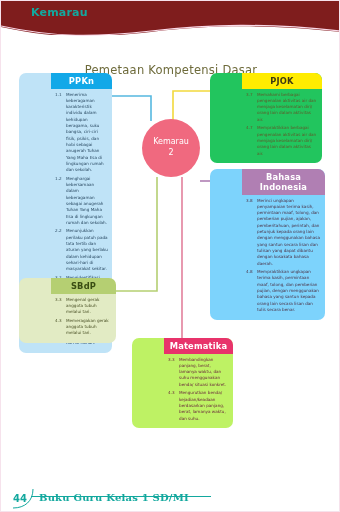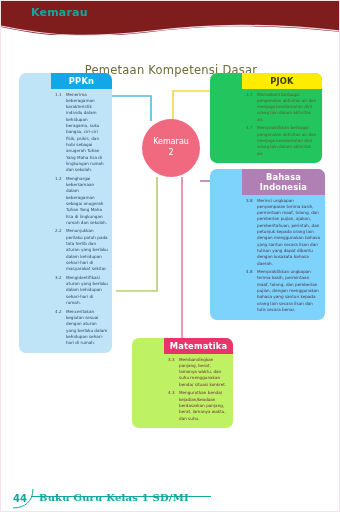--- a/index.html
+++ b/index.html
@@ -185,20 +185,33 @@
         <span class="kd-no">3.8</span>
         <span class="kd-tx">Merinci ungkapan penyampaian terima kasih, permintaan maaf, tolong, dan pemberian pujian, ajakan, pemberitahuan, perintah, dan petunjuk kepada orang lain dengan menggunakan bahasa yang santun secara lisan dan tulisan yang dapat dibantu dengan kosakata bahasa daerah.</span>
       </div>
       <div class="kd">
         <span class="kd-no">4.8</span>
         <span class="kd-tx">Mempraktikkan ungkapan terima kasih, permintaan maaf, tolong, dan pemberian pujian, dengan menggunakan bahasa yang santun kepada orang lain secara lisan dan tulis secara benar.</span>
       </div>
     </div>
   </div>
 
+  <div class="box" id="box-sbdp">
+    <div class="box-head">SBdP</div>
+    <div class="box-body">
+      <div class="kd">
+        <span class="kd-no">3.3</span>
+        <span class="kd-tx">Mengenal gerak anggota tubuh melalui tari.</span>
+      </div>
+      <div class="kd">
+        <span class="kd-no">4.3</span>
+        <span class="kd-tx">Memeragakan gerak anggota tubuh melalui tari.</span>
+      </div>
+    </div>
+  </div>
 
   <div class="box" id="box-mtk">
     <div class="box-head">Matematika</div>
     <div class="box-body">
       <div class="kd">
         <span class="kd-no">3.3</span>
         <span class="kd-tx">Membandingkan panjang, berat, lamanya waktu, dan suhu menggunakan benda/ situasi konkret.</span>
       </div>
       <div class="kd">
         <span class="kd-no">4.3</span>

